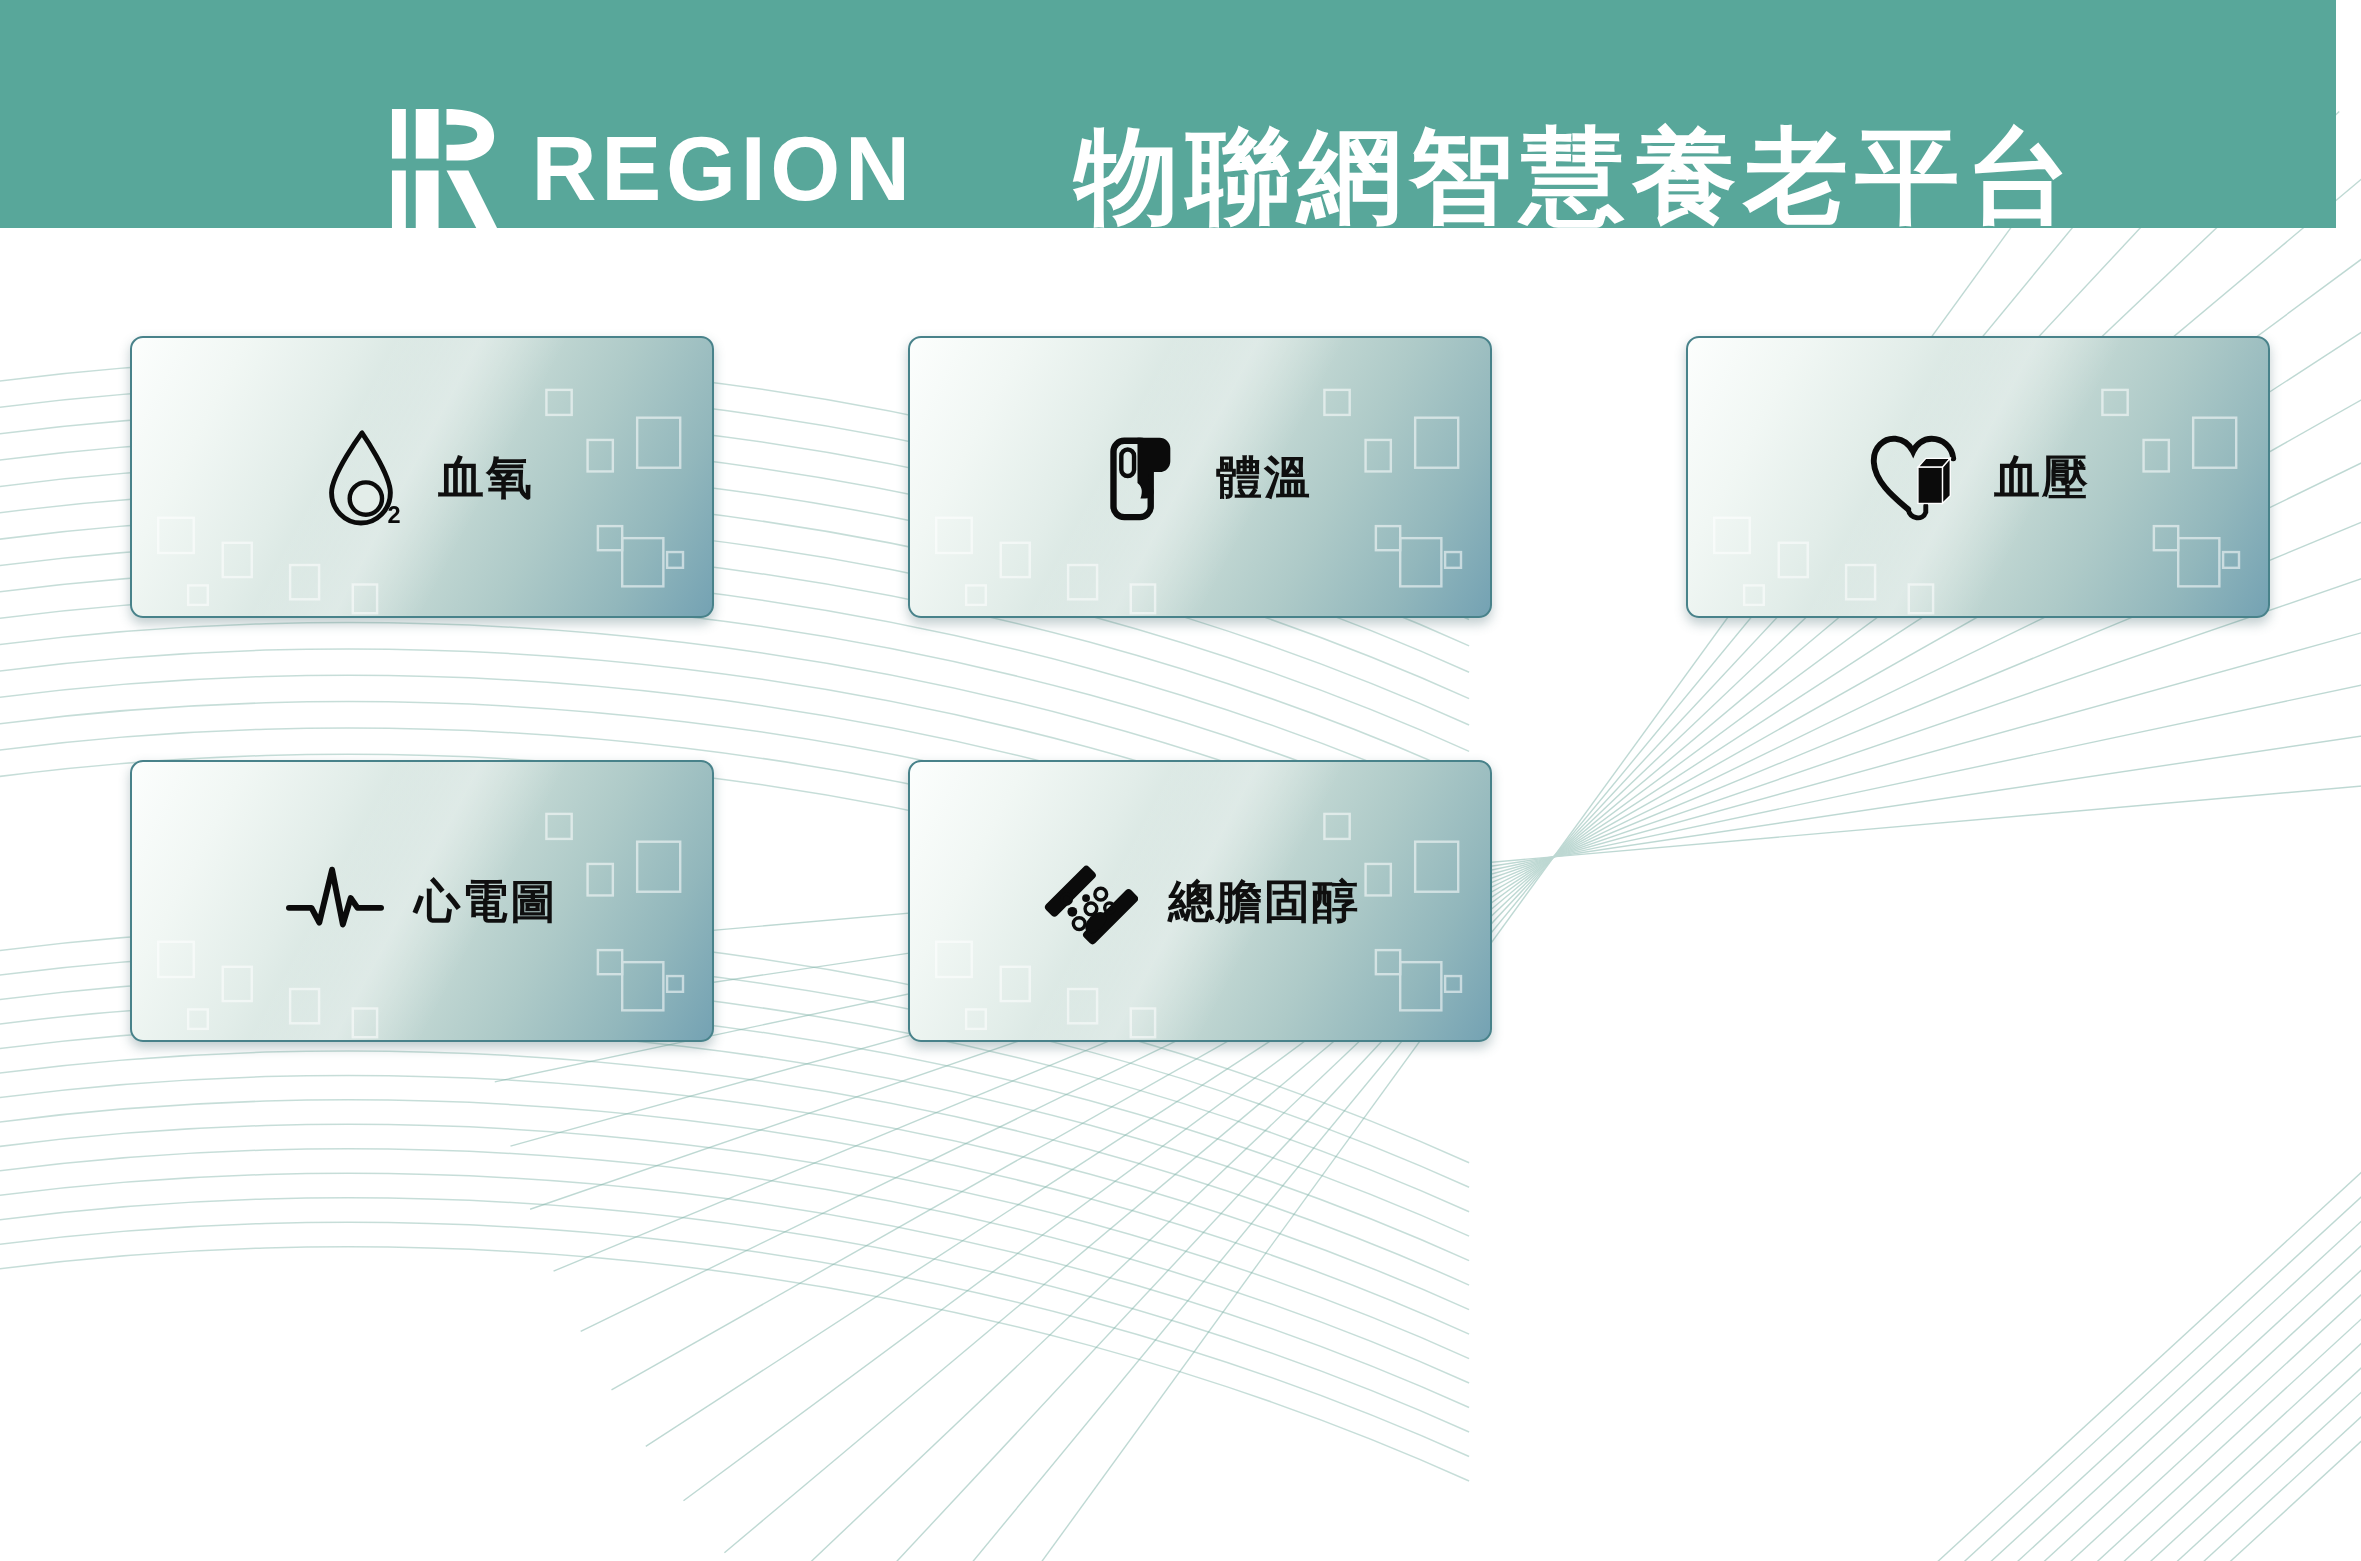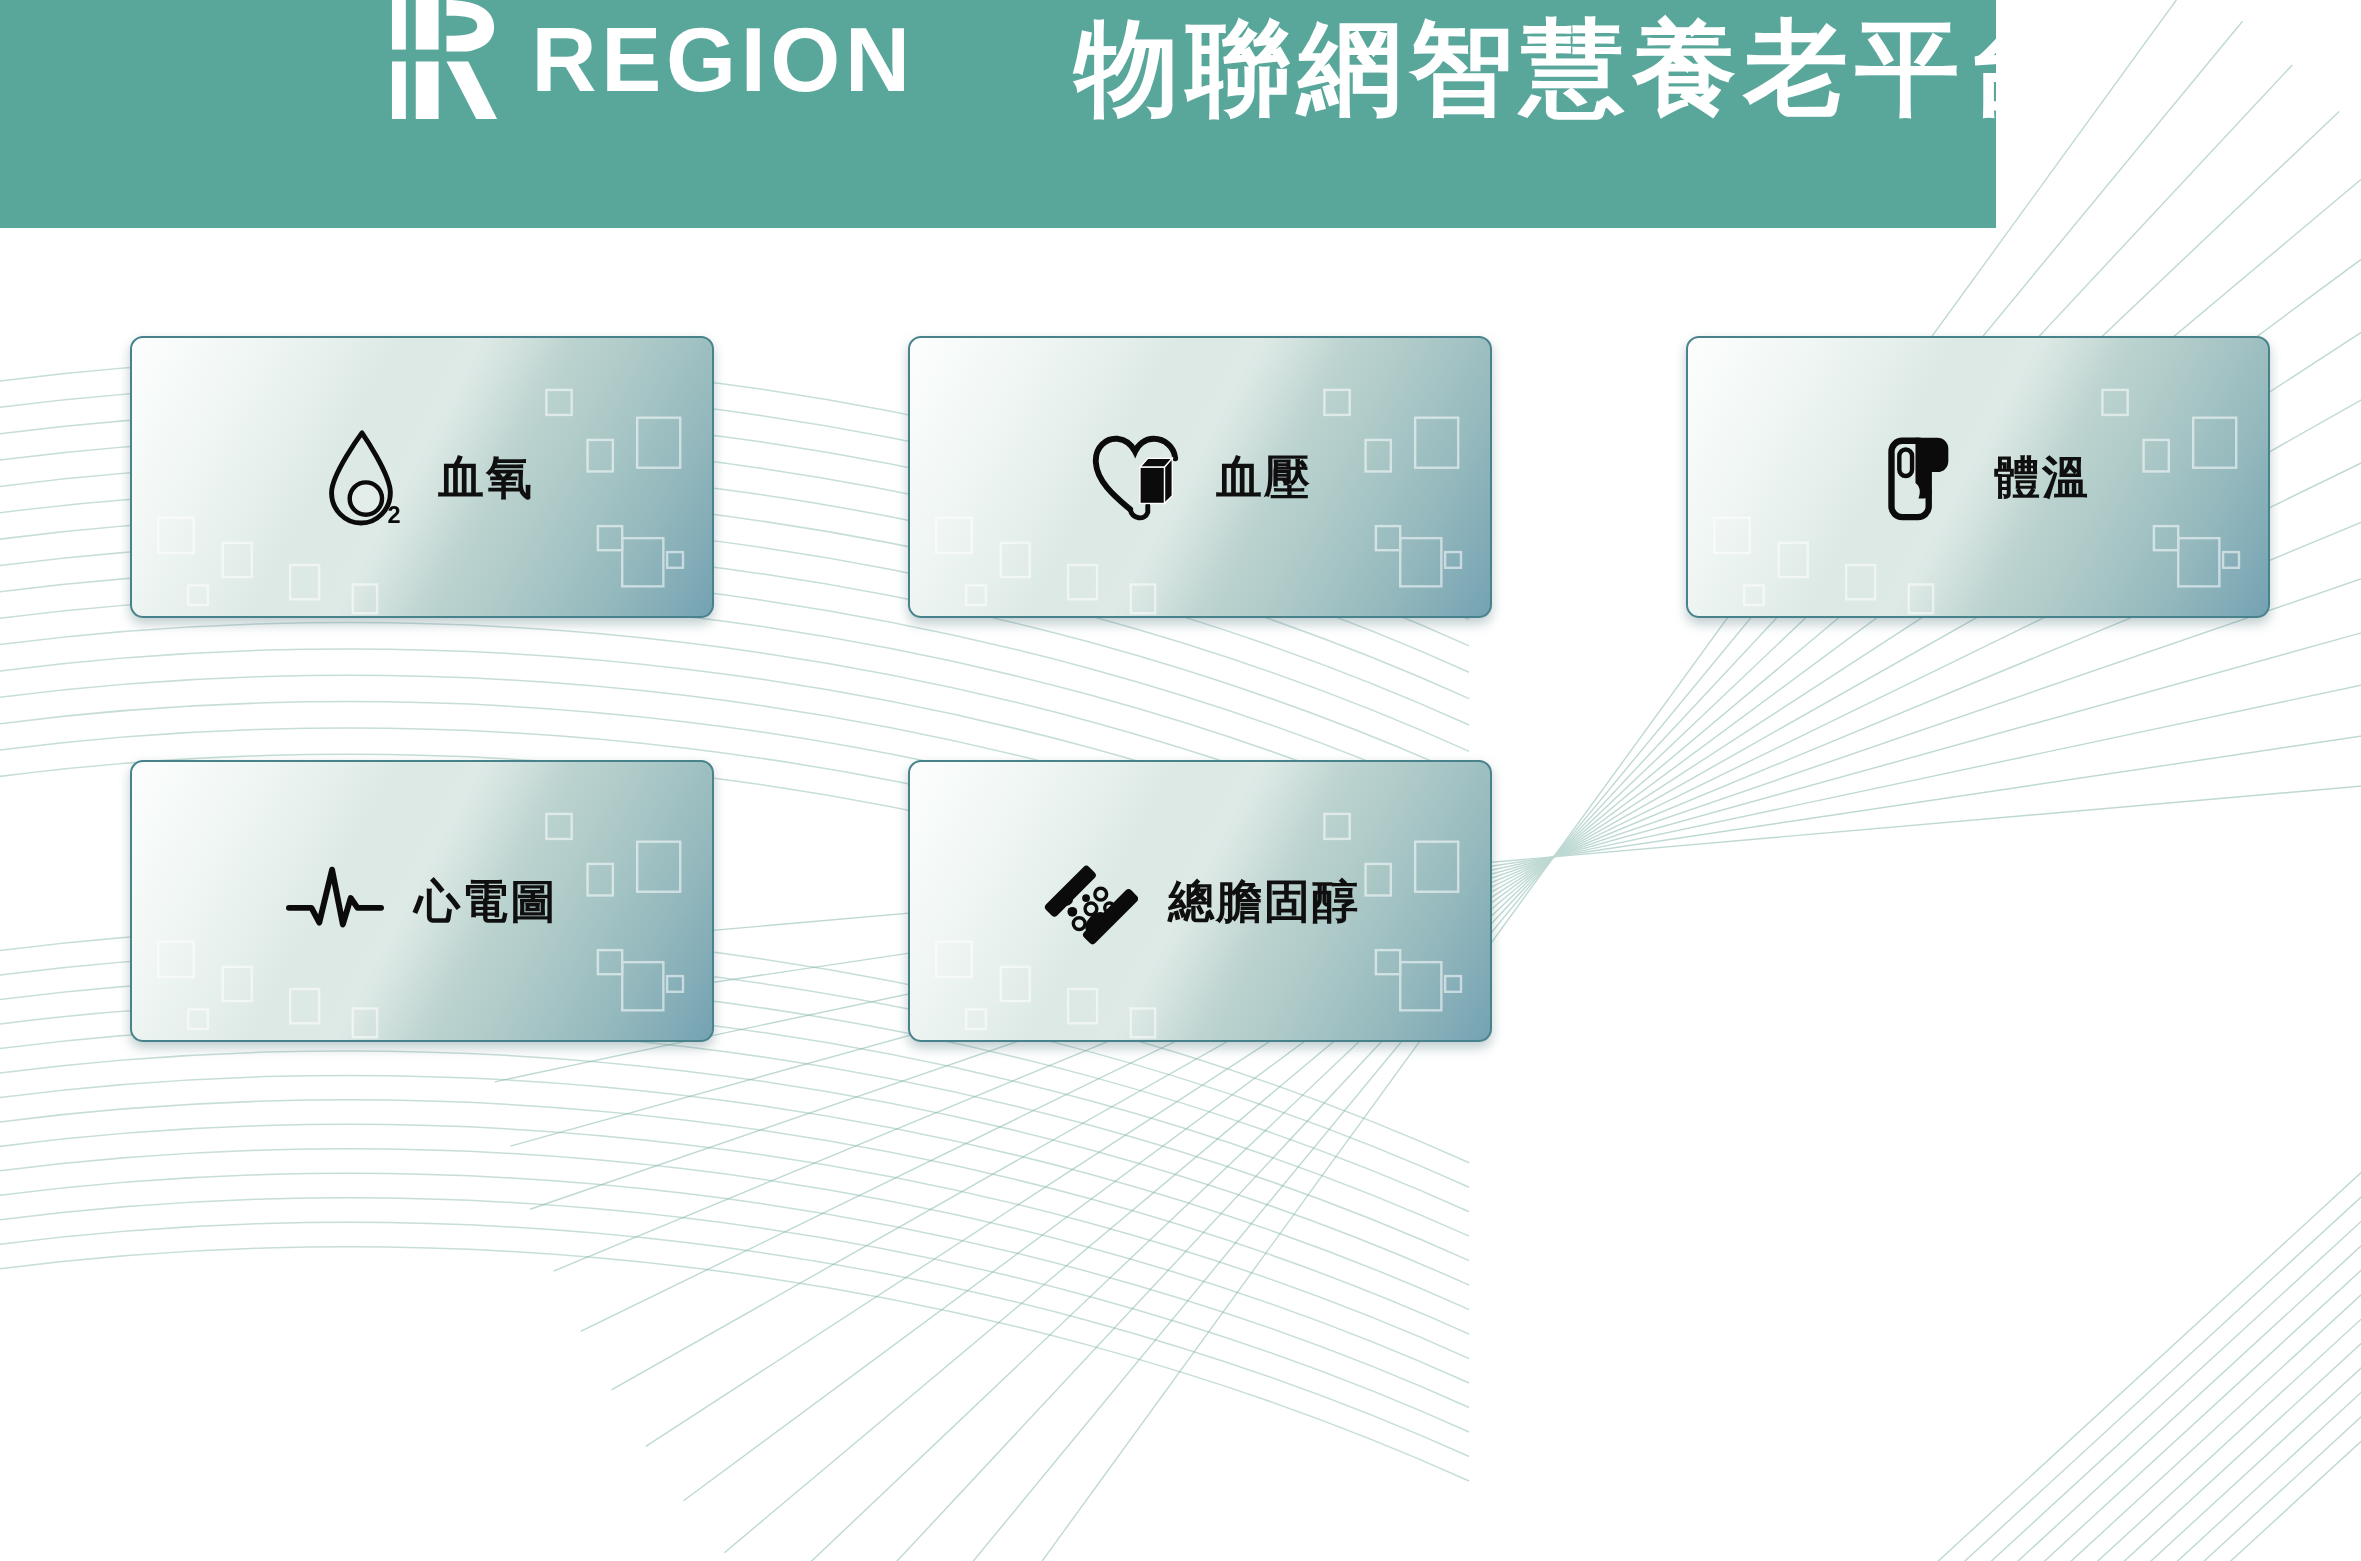--- a/index.html
+++ b/index.html
@@ -3,22 +3,22 @@
 <meta charset="utf-8">
 <style>
   html,body{margin:0;padding:0;width:2362px;height:1561px;overflow:hidden;
     font-family:"Liberation Sans","DejaVu Sans",sans-serif;background:#ffffff;}
   .page{position:relative;width:2362px;height:1561px;background:#ffffff;}
 
   
   .bg-decor{position:absolute;left:0;top:0;width:2362px;height:1561px;z-index:0;}
 
   
-  .header{position:absolute;left:0;top:0;width:1996px;height:228px;
-    background:#58a79a;z-index:3;display:flex;align-items:flex-start;}
+  .header{position:absolute;left:0;top:0;width:2336px;height:228px;
+    background:#58a79a;z-index:3;display:flex;align-items:flex-end;}
   .brand{display:flex;align-items:center;margin-left:386px;}
   .logo-mark{width:121px;height:119px;display:block;}
   .brand-text{color:#ffffff;font-size:90px;font-weight:800;letter-spacing:4.7px;
     margin-left:24.5px;line-height:1;}
   .page-title{color:#ffffff;font-size:104px;font-weight:900;letter-spacing:7.5px;
     margin:16px 0 0 160px;line-height:1;white-space:nowrap;}
 
   
   .grid{position:absolute;left:130px;top:336px;z-index:2;
     display:grid;grid-template-columns:repeat(3,584px);grid-auto-rows:282px;
@@ -175,46 +175,46 @@
         <span class="label">血氧</span>
       </div>
     </div>
 
     <div class="card">
       <svg class="sq" viewBox="0 0 620 300" preserveAspectRatio="none">
           <use href="#card-squares"></use>
         </svg>
       <div class="content">
         <svg class="icon" viewBox="0 0 100 100">
+          <rect x="26" y="13" width="38" height="78" rx="11" fill="none" stroke="#0b0b0b" stroke-width="6.5"></rect>
+          <rect x="34" y="22" width="13" height="27" rx="6.5" fill="none" stroke="#0b0b0b" stroke-width="4.5"></rect>
+          <path d="M58 10 h15 a11 11 0 0 1 11 11 v13 a11 11 0 0 1 -11 11 h-5
+                   c-6 0 -8.5 4 -5.5 9.5 l3.5 6.5 c3 6 -0.5 11 -7.5 11 h-5
+                   c3 -8 1 -13 -3 -16 l0 -46 z" fill="#0b0b0b"></path>
+        </svg>
+        <span class="label">體溫</span>
+      </div>
+    </div>
+
+    <div class="card">
+      <svg class="sq" viewBox="0 0 620 300" preserveAspectRatio="none">
+          <use href="#card-squares"></use>
+        </svg>
+      <div class="content">
+        <svg class="icon" viewBox="0 0 100 100">
           <path d="M43 83 C 29 71, 9 55, 8 35 C 7 19, 19 10, 30 11 C 39 12, 45 18, 48 24
                    C 51 17, 58 11, 67 11 C 78 11, 88 19, 89 31" fill="none" stroke="#0b0b0b" stroke-width="6" stroke-linecap="round"></path>
           <path d="M43 83 C 45 93, 58 95, 61 86 L 61 79" fill="none" stroke="#0b0b0b" stroke-width="5" stroke-linecap="round"></path>
           <g fill="#0b0b0b" stroke="#ffffff" stroke-width="1.4">
             <polygon points="53,40 61,31 86,31 78,40"></polygon>
             <polygon points="78,40 86,31 86,69 78,77"></polygon>
             <rect x="53" y="40" width="25" height="37"></rect>
           </g>
         </svg>
         <span class="label">血壓</span>
-      </div>
-    </div>
-
-    <div class="card">
-      <svg class="sq" viewBox="0 0 620 300" preserveAspectRatio="none">
-          <use href="#card-squares"></use>
-        </svg>
-      <div class="content">
-        <svg class="icon" viewBox="0 0 100 100">
-          <rect x="26" y="13" width="38" height="78" rx="11" fill="none" stroke="#0b0b0b" stroke-width="6.5"></rect>
-          <rect x="34" y="22" width="13" height="27" rx="6.5" fill="none" stroke="#0b0b0b" stroke-width="4.5"></rect>
-          <path d="M58 10 h15 a11 11 0 0 1 11 11 v13 a11 11 0 0 1 -11 11 h-5
-                   c-6 0 -8.5 4 -5.5 9.5 l3.5 6.5 c3 6 -0.5 11 -7.5 11 h-5
-                   c3 -8 1 -13 -3 -16 l0 -46 z" fill="#0b0b0b"></path>
-        </svg>
-        <span class="label">體溫</span>
       </div>
     </div>
 
 
     <div class="card">
       <svg class="sq" viewBox="0 0 620 300" preserveAspectRatio="none">
           <use href="#card-squares"></use>
         </svg>
       <div class="content">
         <svg class="icon" viewBox="0 0 100 100">

